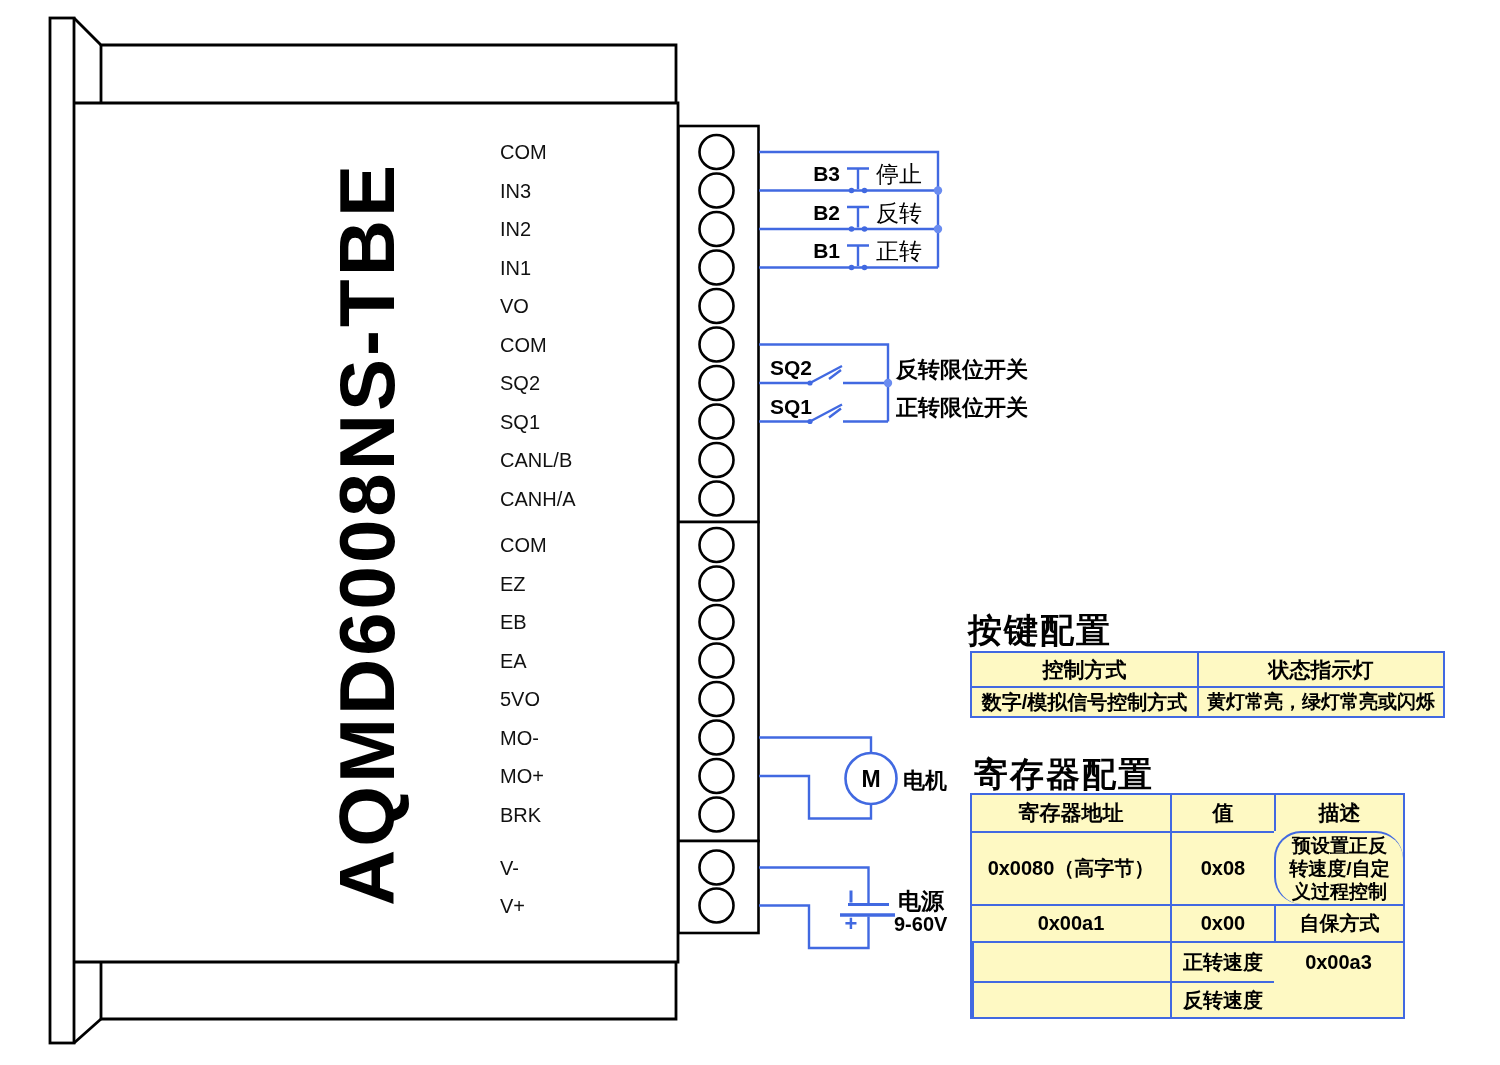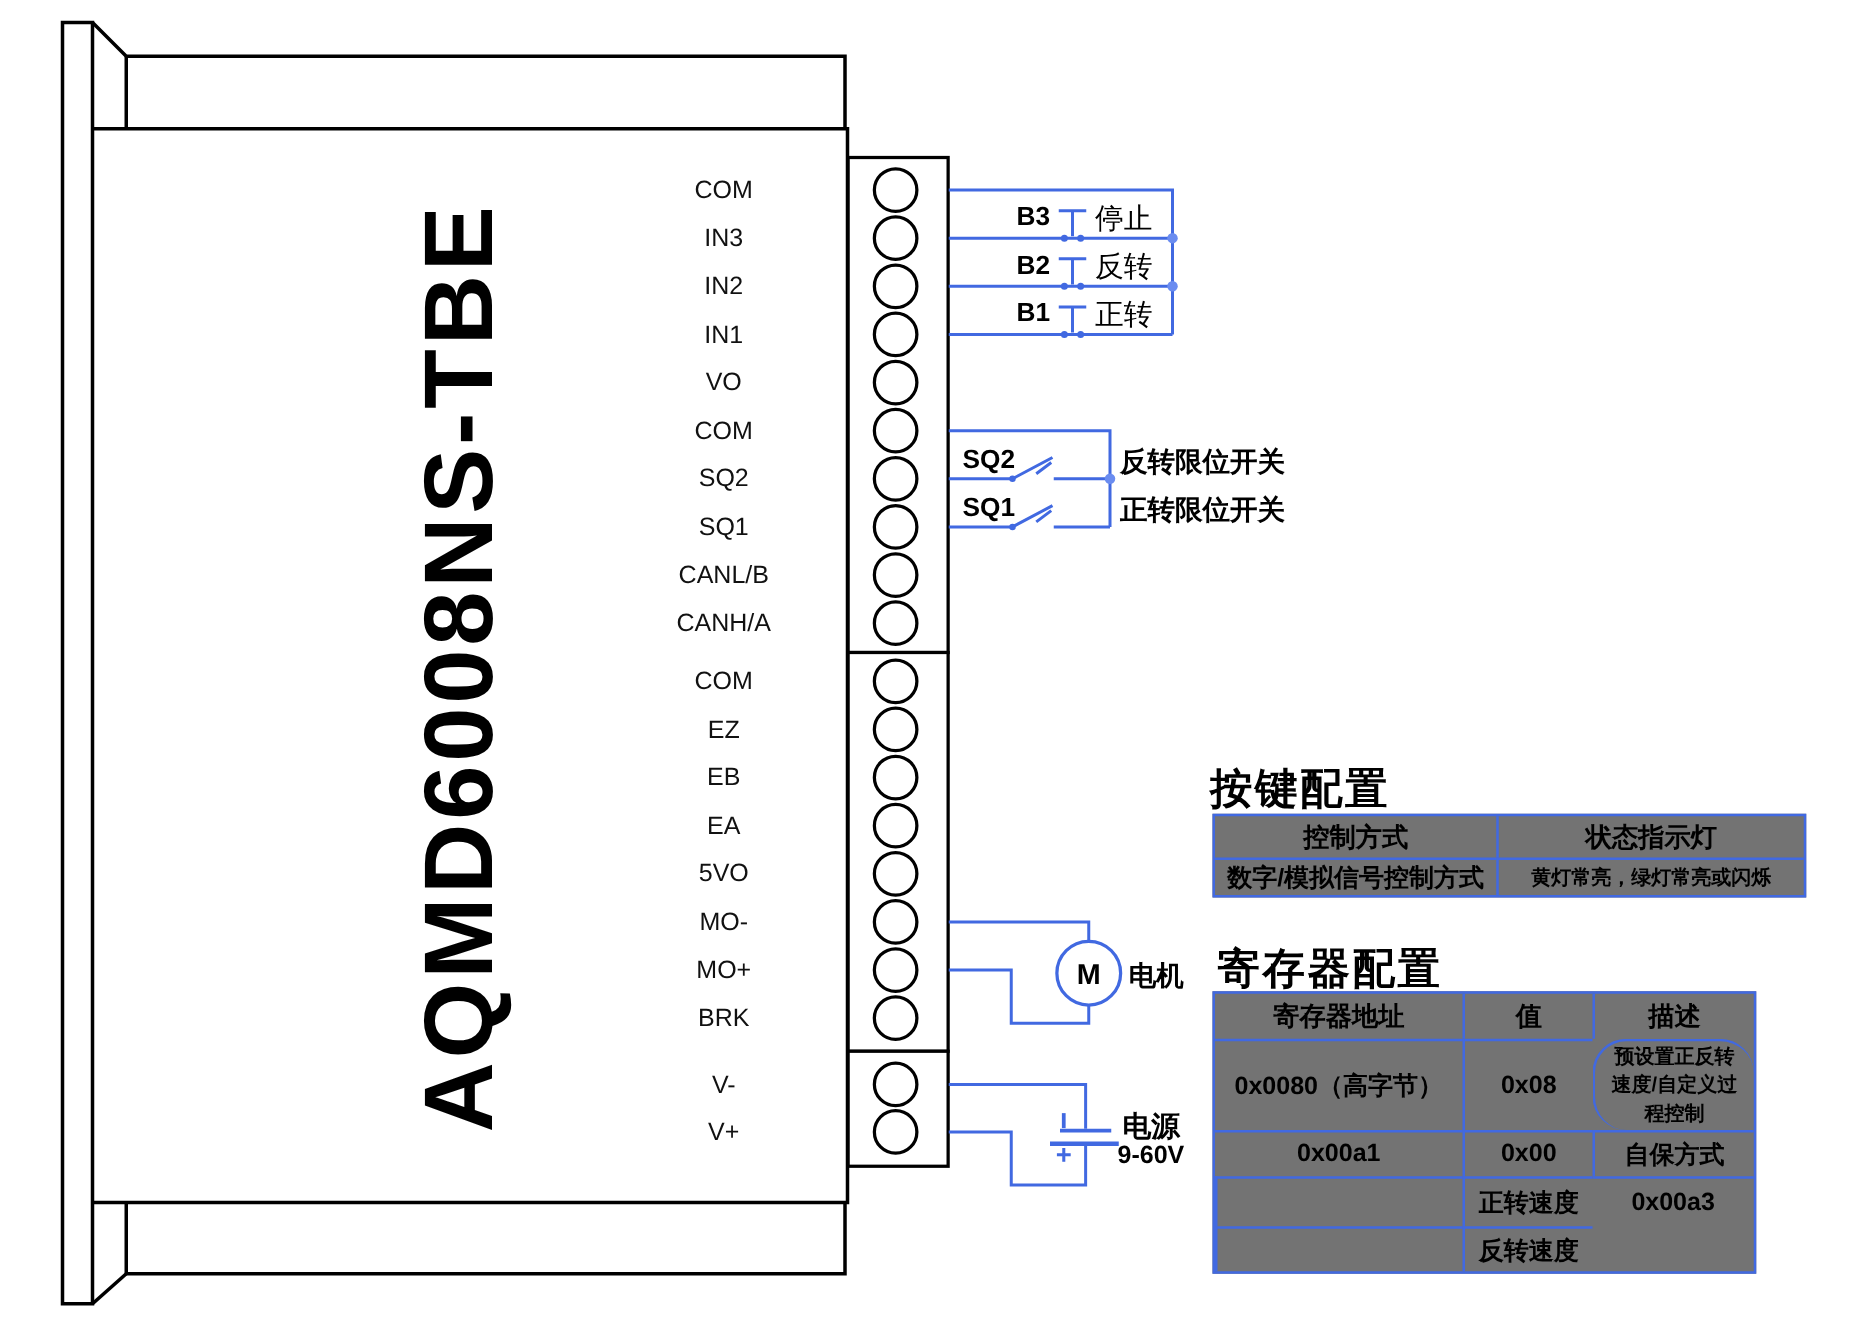--- a/index.html
+++ b/index.html
@@ -1,36 +1,36 @@
 <!DOCTYPE html>
 <html><head>
 <meta charset="utf-8">
 <style>
   html,body{margin:0;padding:0;background:#fff;}
   #stage{position:relative;width:1500px;height:1065px;background:#fff;overflow:hidden;
          font-family:"Liberation Sans",sans-serif;}
   svg{position:absolute;left:0;top:0;}
   .lbl{position:absolute;color:#000;white-space:nowrap;line-height:24px;height:24px;}
-  .tlabel{font-size:20px;color:#111;width:158px;left:500px;text-align:center;}
+  .tlabel{font-size:20px;color:#111;width:158px;left:500px;text-align:left;}
   .bid{font-size:21px;font-weight:700;width:70px;left:770px;text-align:right;}
   .bfn{font-size:23px;font-weight:400;left:876px;}
   .sid{font-size:21px;font-weight:700;left:770px;}
   .sfn{font-size:22px;font-weight:700;left:896px;}
   .model{position:absolute;left:367px;top:534px;transform:translate(-50%,-50%) rotate(-90deg);
          font-size:78px;font-weight:700;letter-spacing:3px;color:#000;white-space:nowrap;}
   .title{position:absolute;font-size:34px;font-weight:700;letter-spacing:2px;color:#000;white-space:nowrap;}
-  .tbl{position:absolute;display:grid;border:2px solid #4169E1;box-sizing:border-box;background:#737373;}
+  .tbl{position:absolute;display:grid;border:2px solid #4169E1;box-sizing:border-box;background:#fef9c3;}
   .cell{display:flex;align-items:center;justify-content:center;font-weight:700;color:#000;
         border-left:2px solid #4169E1;border-top:2px solid #4169E1;box-sizing:border-box;
         text-align:center;overflow:hidden;}
   .nl{border-left:none;} .nt{border-top:none;}
   .t1{left:970px;top:651px;width:475px;height:67px;grid-template-columns:225px 1fr;grid-template-rows:33px 1fr;}
   .t2{left:970px;top:793px;width:435px;height:226px;grid-template-columns:198px 104px 1fr;
       grid-template-rows:36px 73px 37px 40px 1fr;}
-  .f21{font-size:21px;} .f20{font-size:20px;} .f19{font-size:16px;}
+  .f21{font-size:21px;} .f20{font-size:20px;} .f19{font-size:19px;}
   .wrap3{line-height:23px;padding:0 13px;word-break:break-all;white-space:normal;border-radius:27px;}
   .mlab{position:absolute;font-weight:700;color:#000;}
   .plus{position:absolute;left:842px;top:911px;width:18px;text-align:center;
         color:#4169E1;font-size:22px;font-weight:700;}
 </style>
 </head>
 <body>
 
 <div id="stage">
 

